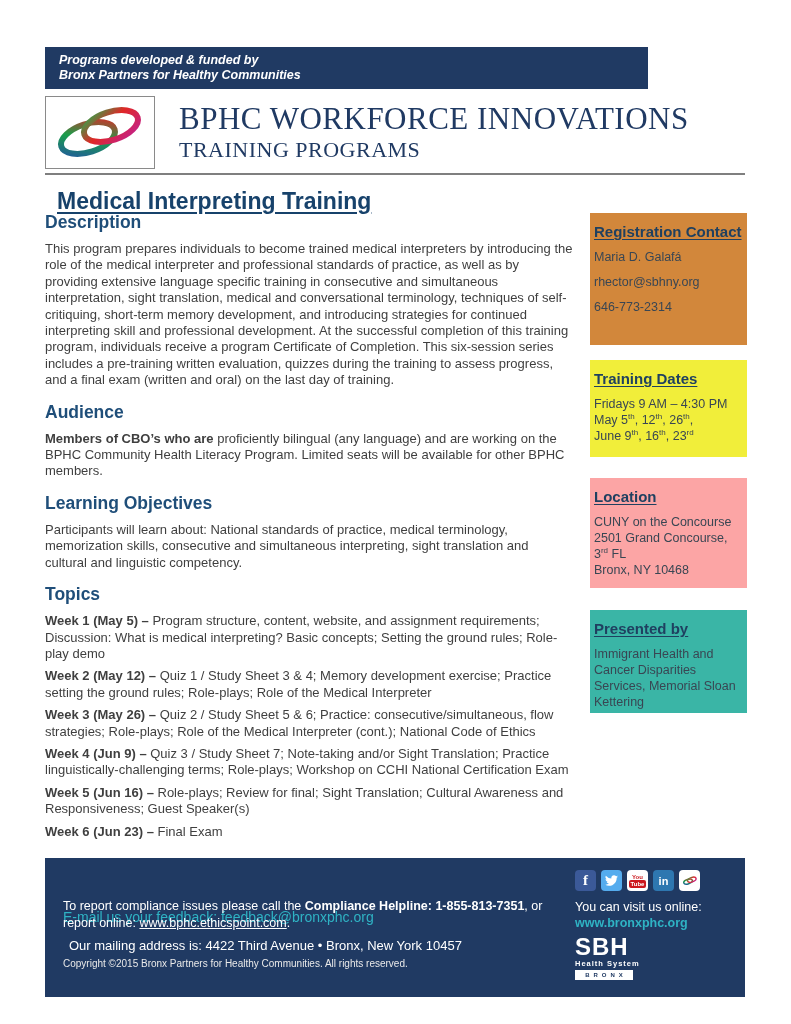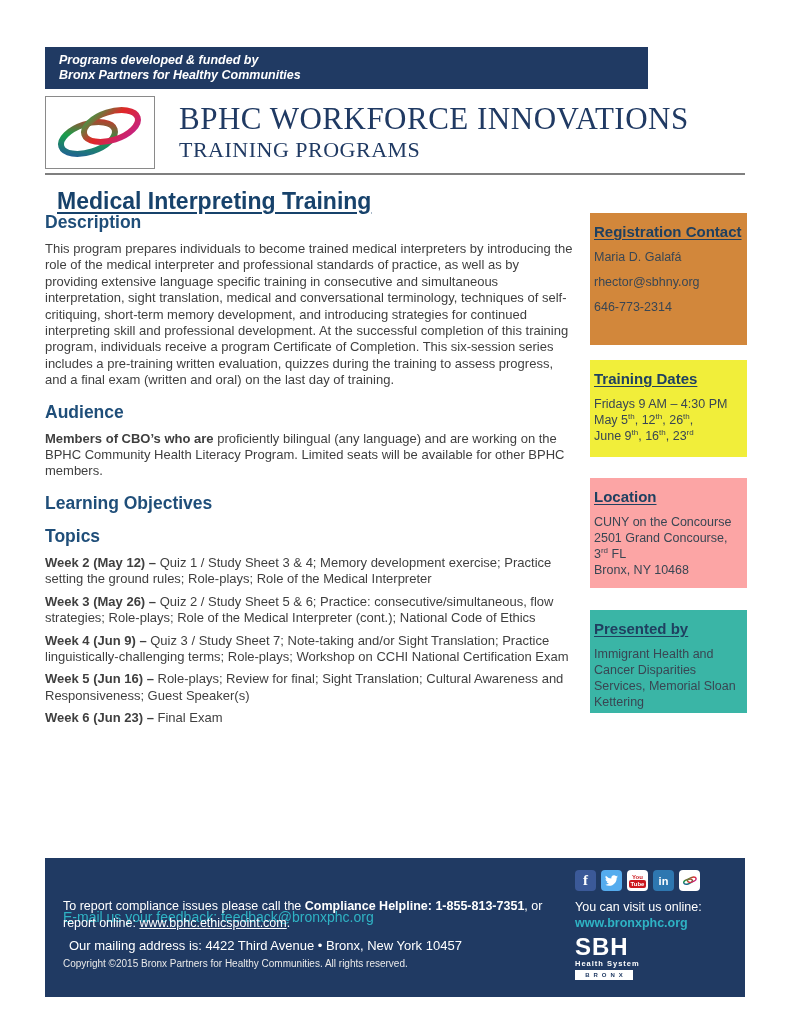--- a/index.html
+++ b/index.html
@@ -152,23 +152,25 @@
 
   <div class="main-col">
 
     <h2 class="section-heading">Description</h2>
     <p class="para">This program prepares individuals to become trained medical interpreters by introducing the role of the medical interpreter and professional standards of practice, as well as by providing extensive language specific training in consecutive and simultaneous interpretation, sight translation, medical and conversational terminology, techniques of self-critiquing, short-term memory development, and introducing strategies for continued interpreting skill and professional development. At the successful completion of this training program, individuals receive a program Certificate of Completion. This six-session series includes a pre-training written evaluation, quizzes during the training to assess progress, and a final exam (written and oral) on the last day of training.</p>
 
     <h2 class="section-heading mt">Audience</h2>
     <p class="para"><span class="lead">Members of CBO’s who are</span><span> proficiently bilingual (any language) and are working on the BPHC Community Health Literacy Program. Limited seats will be available for other BPHC members.</span></p>
 
     <h2 class="section-heading mt">Learning Objectives</h2>
+    <p class="para">Participants will learn about: National standards of practice, medical terminology, memorization skills, consecutive and simultaneous interpreting, sight translation and cultural and linguistic competency.</p>
 
     <h2 class="section-heading mt">Topics</h2>
 
+    <p class="topic-item"><span class="lead">Week 1 (May 5) –</span><span> Program structure, content, website, and assignment requirements; Discussion: What is medical interpreting? Basic concepts; Setting the ground rules; Role-play demo</span></p>
     <p class="topic-item"><span class="lead">Week 2 (May 12) –</span><span> Quiz 1 / Study Sheet 3 &amp; 4; Memory development exercise; Practice setting the ground rules; Role-plays; Role of the Medical Interpreter</span></p>
     <p class="topic-item"><span class="lead">Week 3 (May 26) –</span><span> Quiz 2 / Study Sheet 5 &amp; 6; Practice: consecutive/simultaneous, flow strategies; Role-plays; Role of the Medical Interpreter (cont.); National Code of Ethics</span></p>
     <p class="topic-item"><span class="lead">Week 4 (Jun 9) –</span><span> Quiz 3 / Study Sheet 7; Note-taking and/or Sight Translation; Practice linguistically-challenging terms; Role-plays; Workshop on CCHI National Certification Exam</span></p>
     <p class="topic-item"><span class="lead">Week 5 (Jun 16) –</span><span> Role-plays; Review for final; Sight Translation; Cultural Awareness and Responsiveness; Guest Speaker(s)</span></p>
     <p class="topic-item"><span class="lead">Week 6 (Jun 23) –</span><span> Final Exam</span></p>
   </div>
 
   <div class="sidebar">
 
     <div class="box box-registration">

